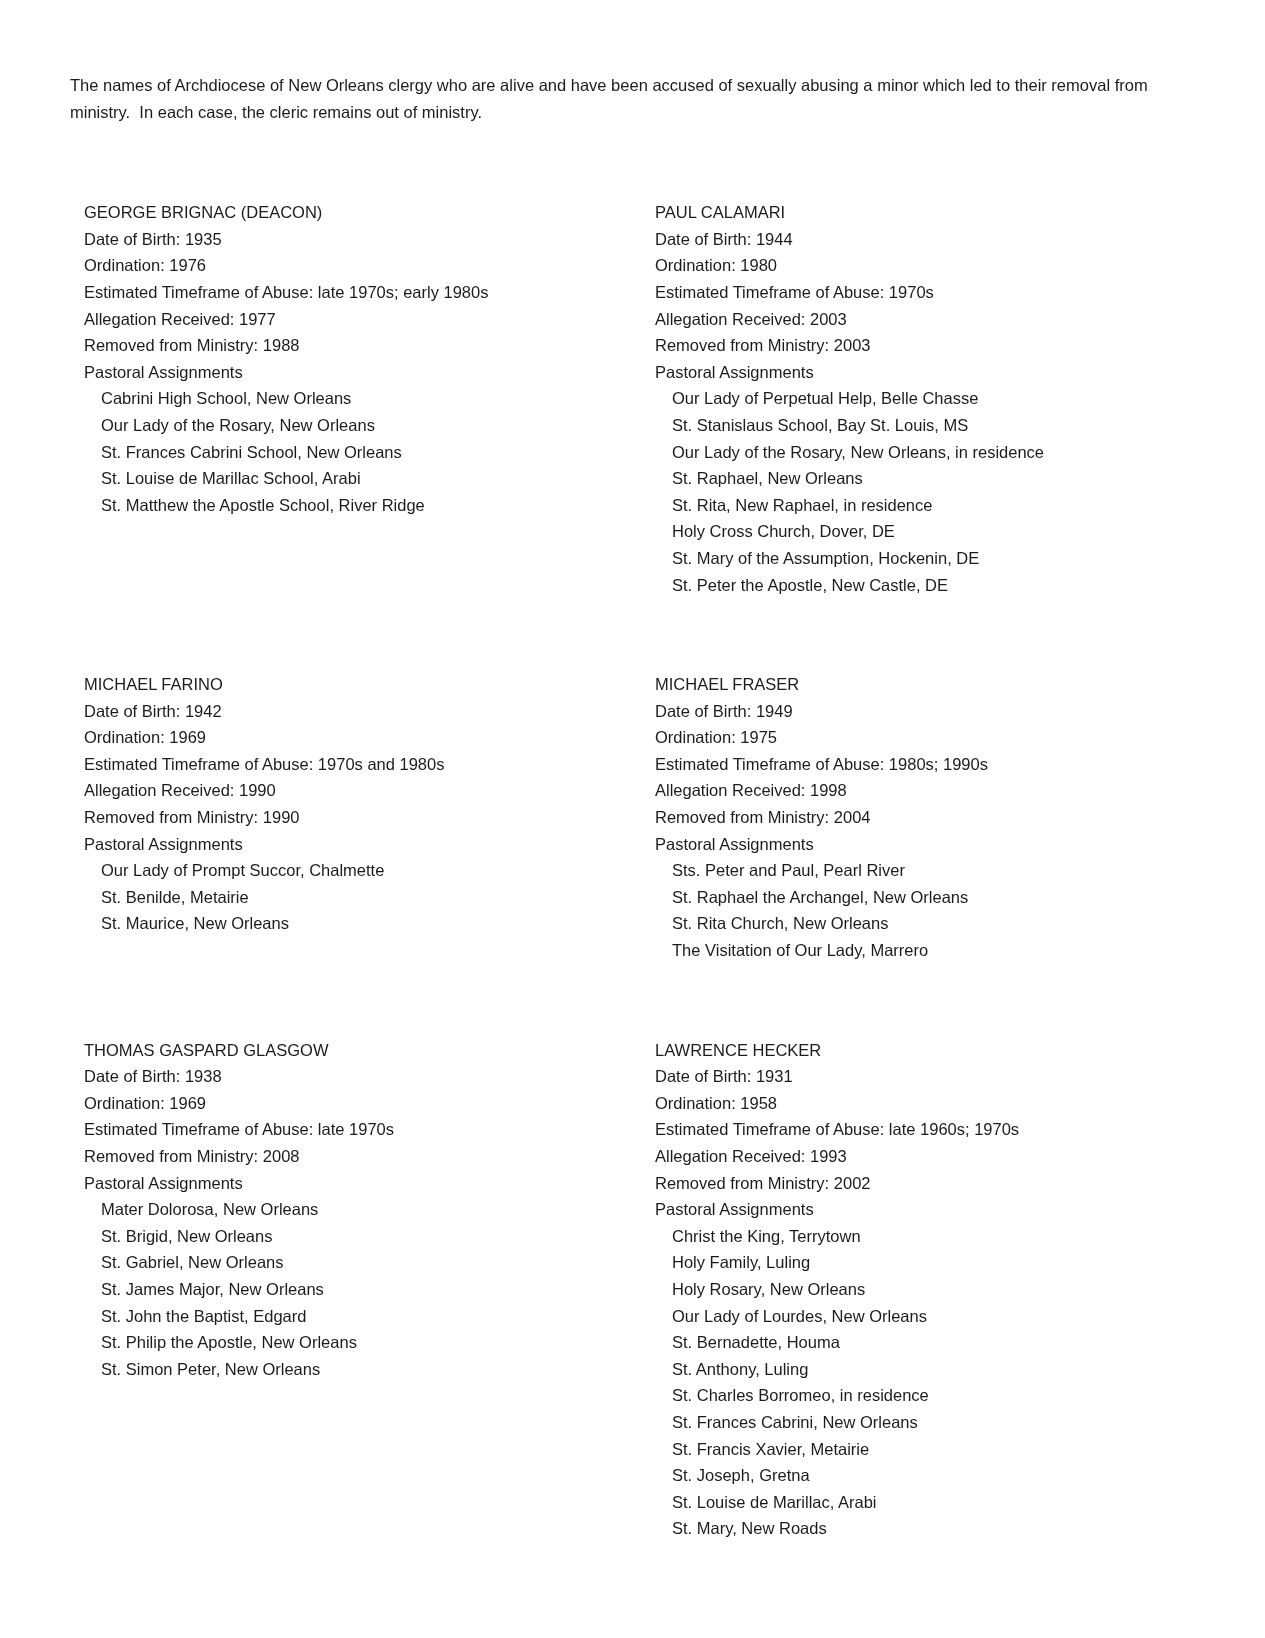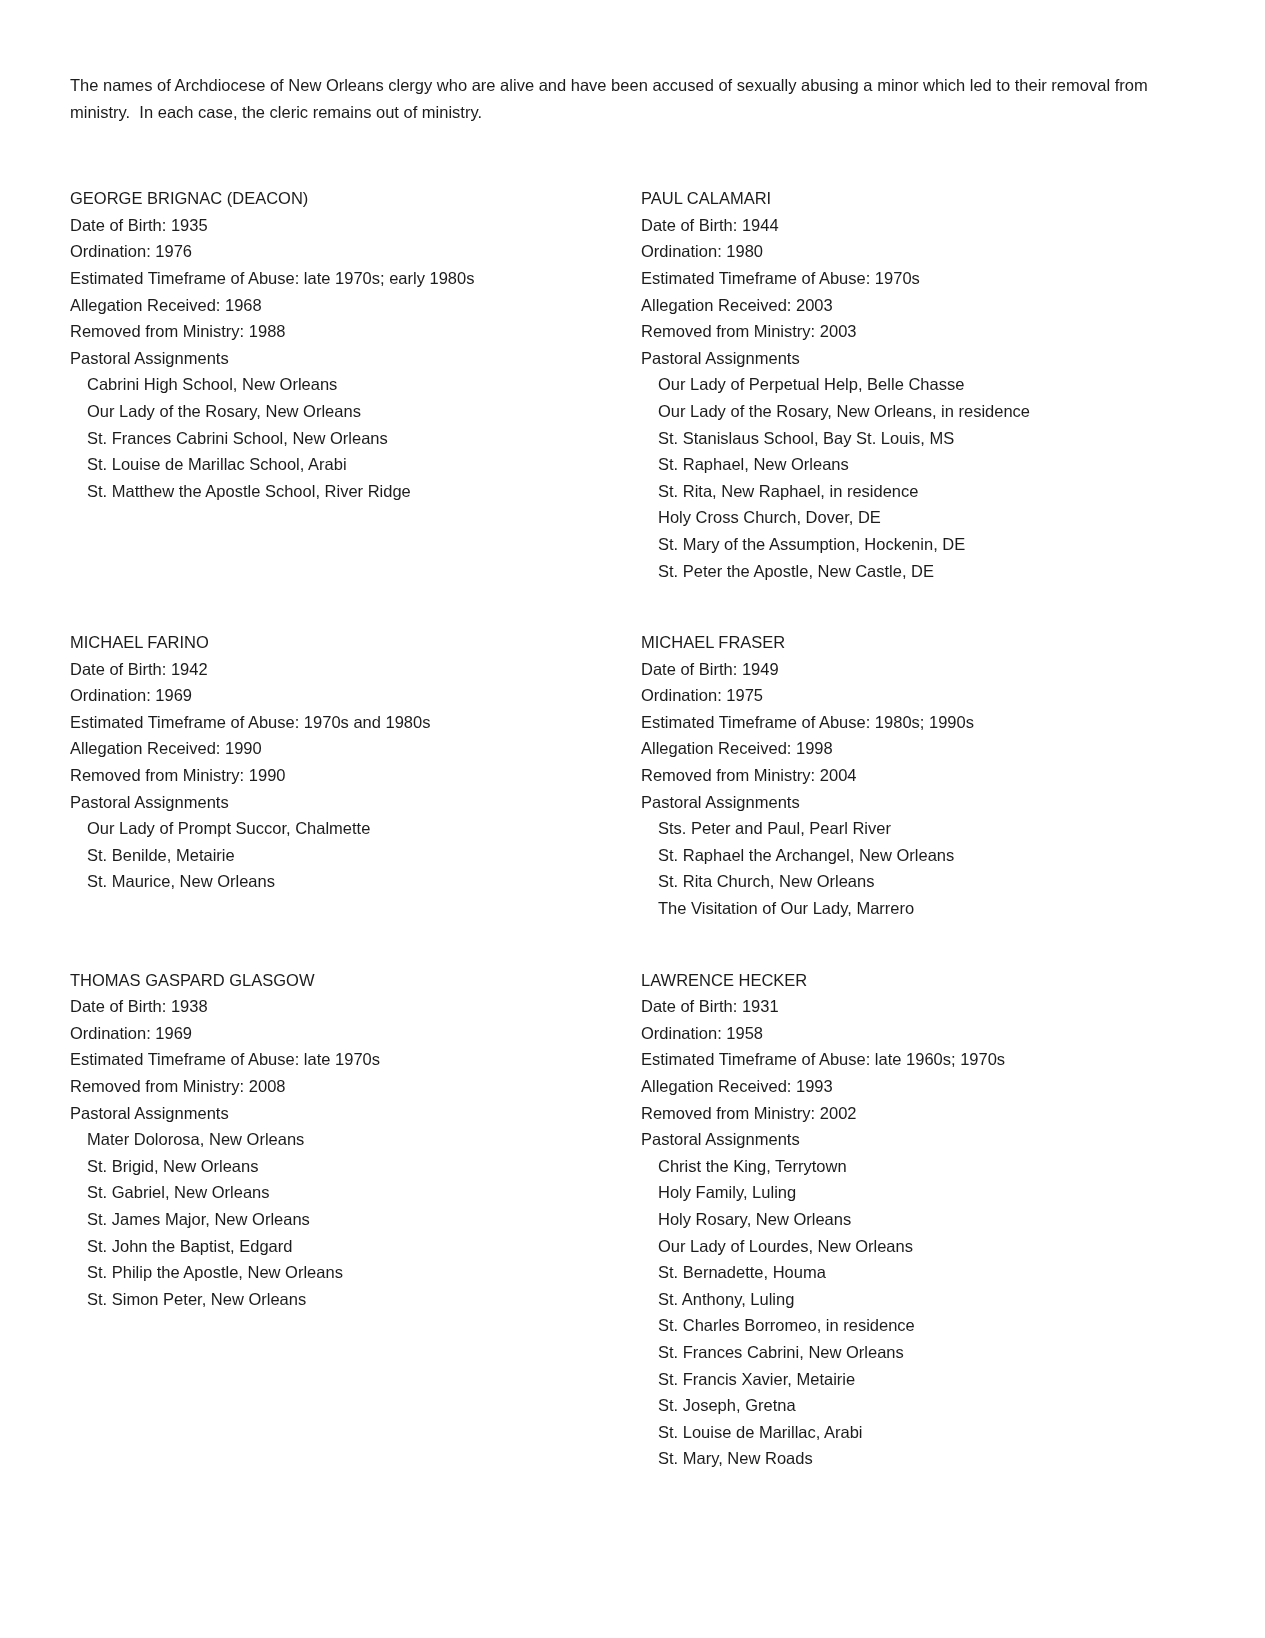--- a/index.html
+++ b/index.html
@@ -24,61 +24,61 @@
     margin: 0 4px 60px 0;
     max-width: 1080px;
     white-space: pre-wrap;
   }
   .grid {
     display: grid;
     grid-template-columns: 571px 1fr;
     row-gap: 45px;
     align-items: start;
   }
-  .entry { margin: 0; }
+  .entry { margin: 14px; }
   .entry-name {
     margin: 0;
     font-size: inherit;
     font-weight: normal;
     line-height: inherit;
   }
   .entry-line { margin: 0; }
   .assignment { padding-left: 17px; }
 </style>
 </head>
 <body>
 
 <main class="page">
   <p class="intro">The names of Archdiocese of New Orleans clergy who are alive and have been accused of sexually abusing a minor which led to their removal from ministry.  In each case, the cleric remains out of ministry.</p>
   <section class="grid">
       <article class="entry">
         <h2 class="entry-name">GEORGE BRIGNAC (DEACON)</h2>
         <div class="entry-line">Date of Birth: 1935</div>
         <div class="entry-line">Ordination: 1976</div>
         <div class="entry-line">Estimated Timeframe of Abuse: late 1970s; early 1980s</div>
-        <div class="entry-line">Allegation Received: 1968</div>
+        <div class="entry-line">Allegation Received: 1977</div>
         <div class="entry-line">Removed from Ministry: 1988</div>
         <div class="entry-line">Pastoral Assignments</div>
         <div class="entry-line assignment">Cabrini High School, New Orleans</div>
         <div class="entry-line assignment">Our Lady of the Rosary, New Orleans</div>
         <div class="entry-line assignment">St. Frances Cabrini School, New Orleans</div>
         <div class="entry-line assignment">St. Louise de Marillac School, Arabi</div>
         <div class="entry-line assignment">St. Matthew the Apostle School, River Ridge</div>
       </article>
       <article class="entry">
         <h2 class="entry-name">PAUL CALAMARI</h2>
         <div class="entry-line">Date of Birth: 1944</div>
         <div class="entry-line">Ordination: 1980</div>
         <div class="entry-line">Estimated Timeframe of Abuse: 1970s</div>
         <div class="entry-line">Allegation Received: 2003</div>
         <div class="entry-line">Removed from Ministry: 2003</div>
         <div class="entry-line">Pastoral Assignments</div>
         <div class="entry-line assignment">Our Lady of Perpetual Help, Belle Chasse</div>
+        <div class="entry-line assignment">St. Stanislaus School, Bay St. Louis, MS</div>
         <div class="entry-line assignment">Our Lady of the Rosary, New Orleans, in residence</div>
-        <div class="entry-line assignment">St. Stanislaus School, Bay St. Louis, MS</div>
         <div class="entry-line assignment">St. Raphael, New Orleans</div>
         <div class="entry-line assignment">St. Rita, New Raphael, in residence</div>
         <div class="entry-line assignment">Holy Cross Church, Dover, DE</div>
         <div class="entry-line assignment">St. Mary of the Assumption, Hockenin, DE</div>
         <div class="entry-line assignment">St. Peter the Apostle, New Castle, DE</div>
       </article>
       <article class="entry">
         <h2 class="entry-name">MICHAEL FARINO</h2>
         <div class="entry-line">Date of Birth: 1942</div>
         <div class="entry-line">Ordination: 1969</div>

